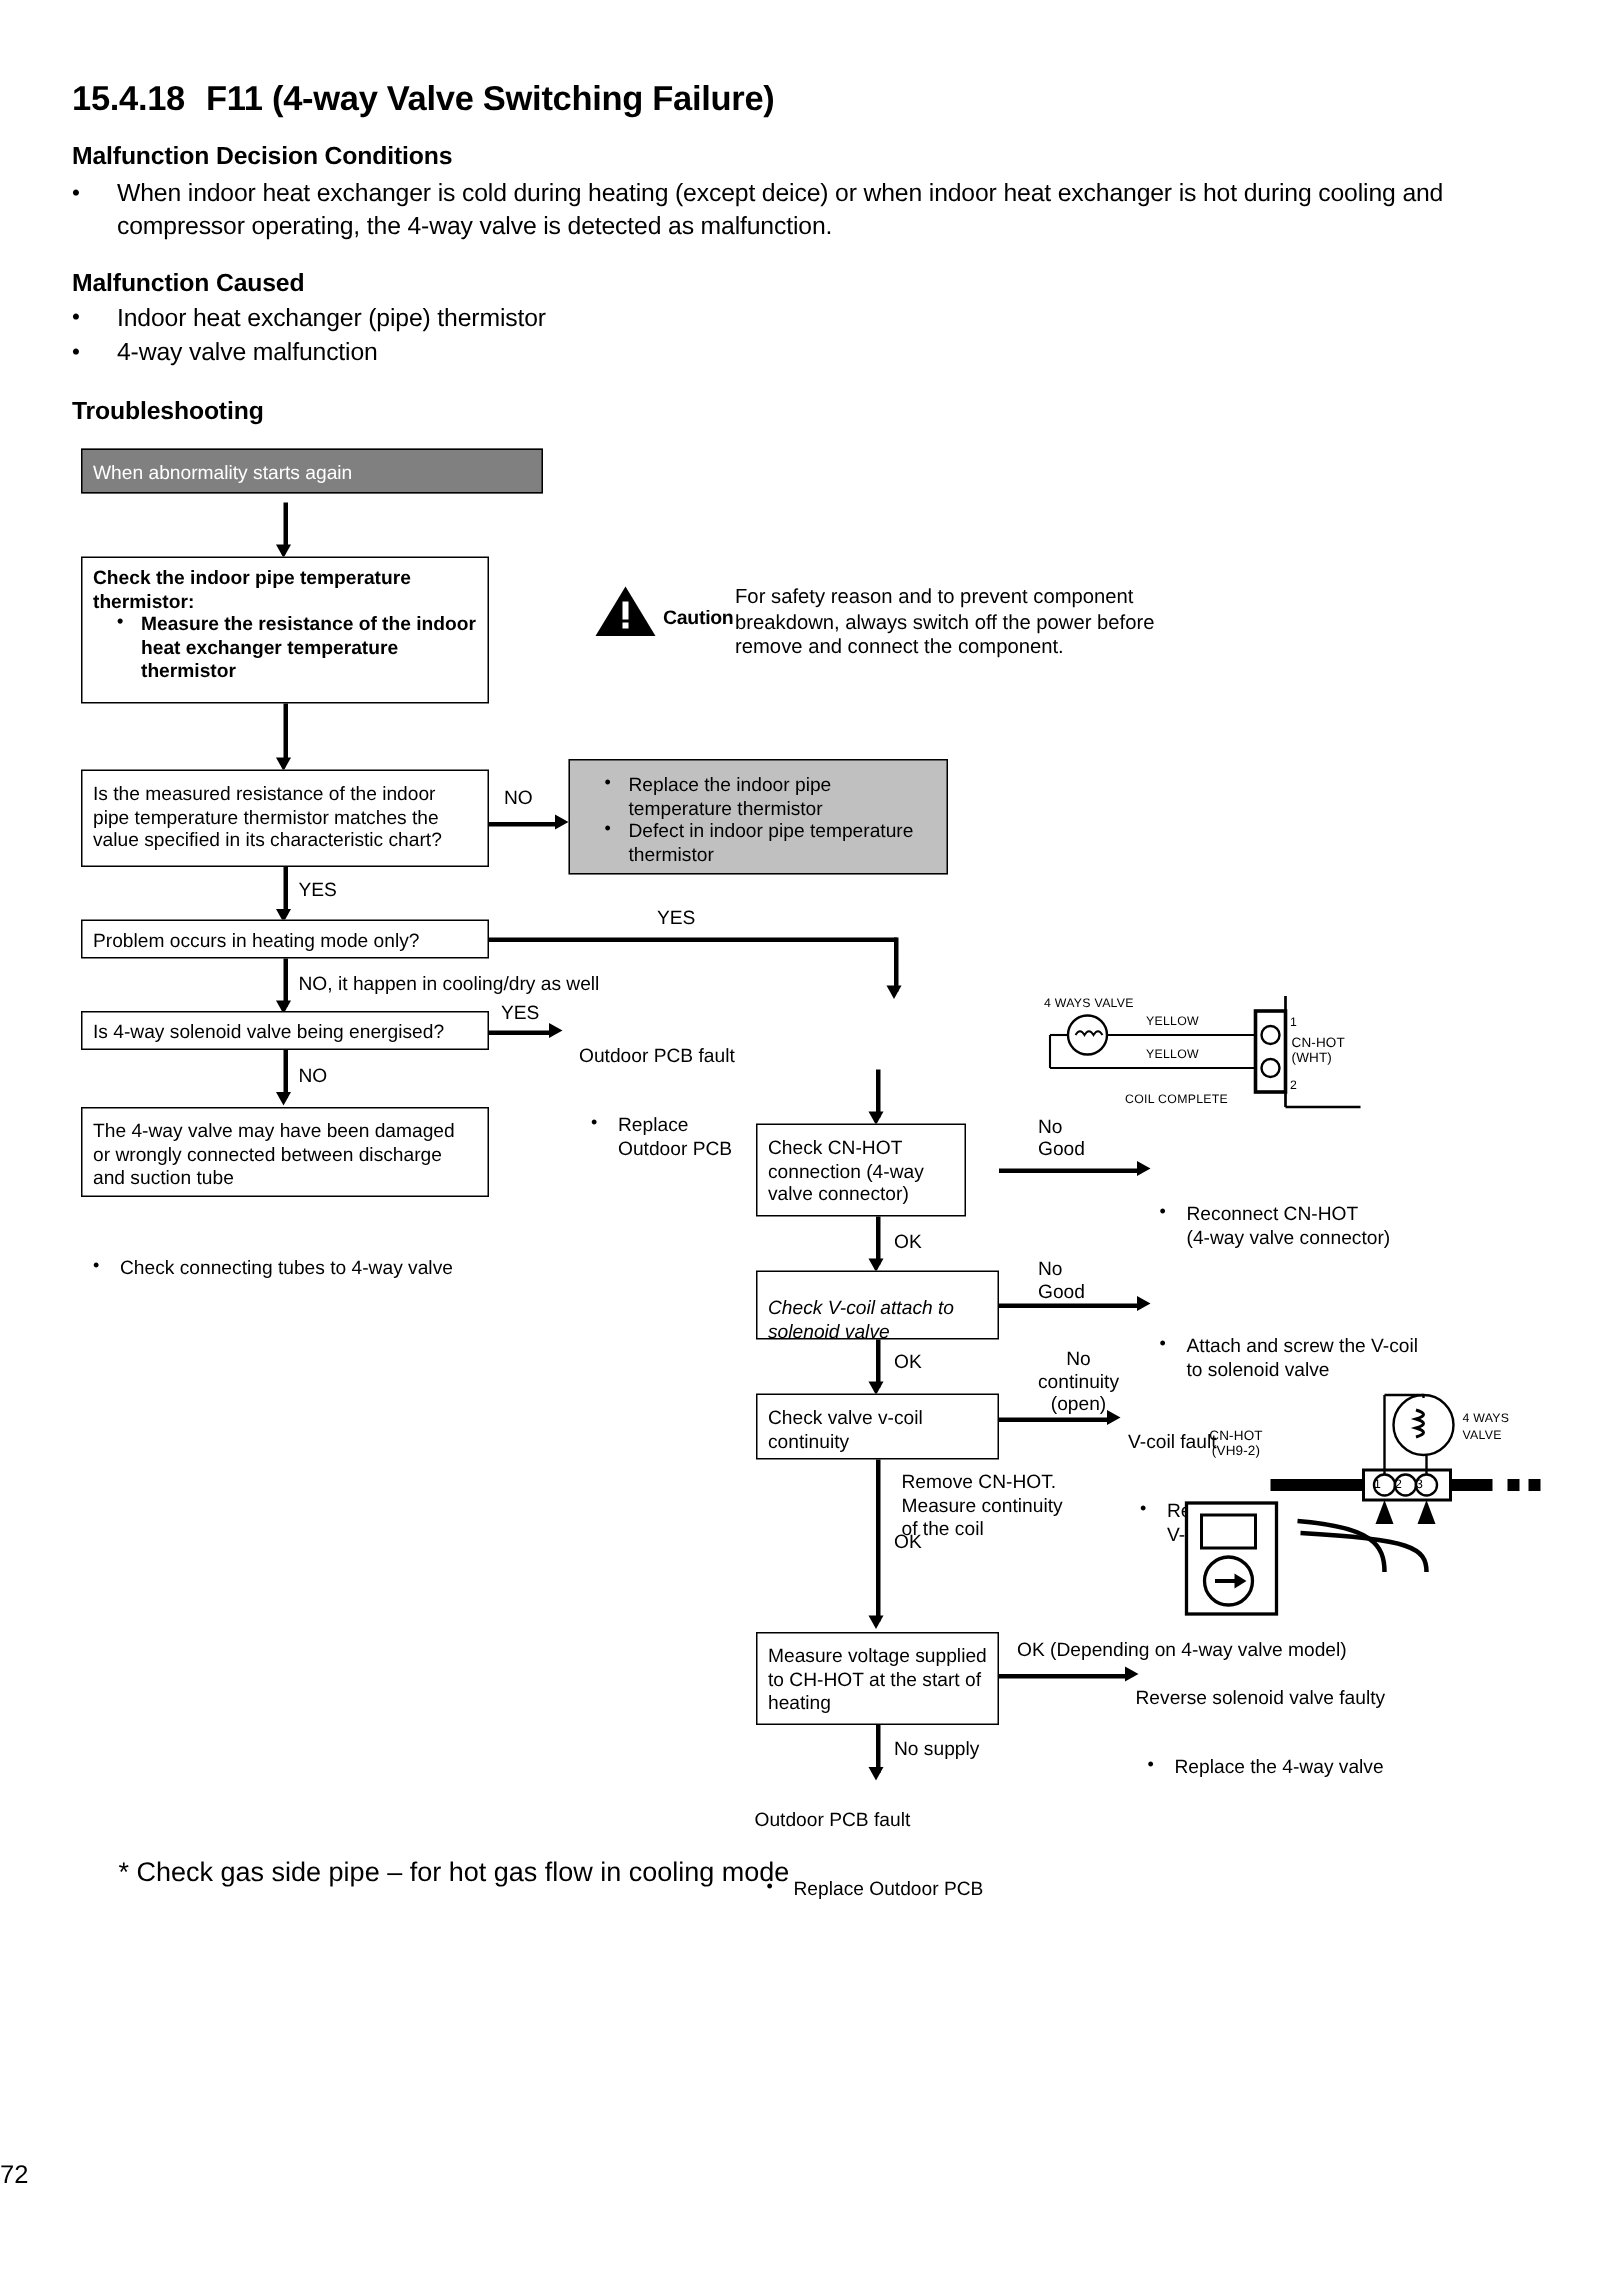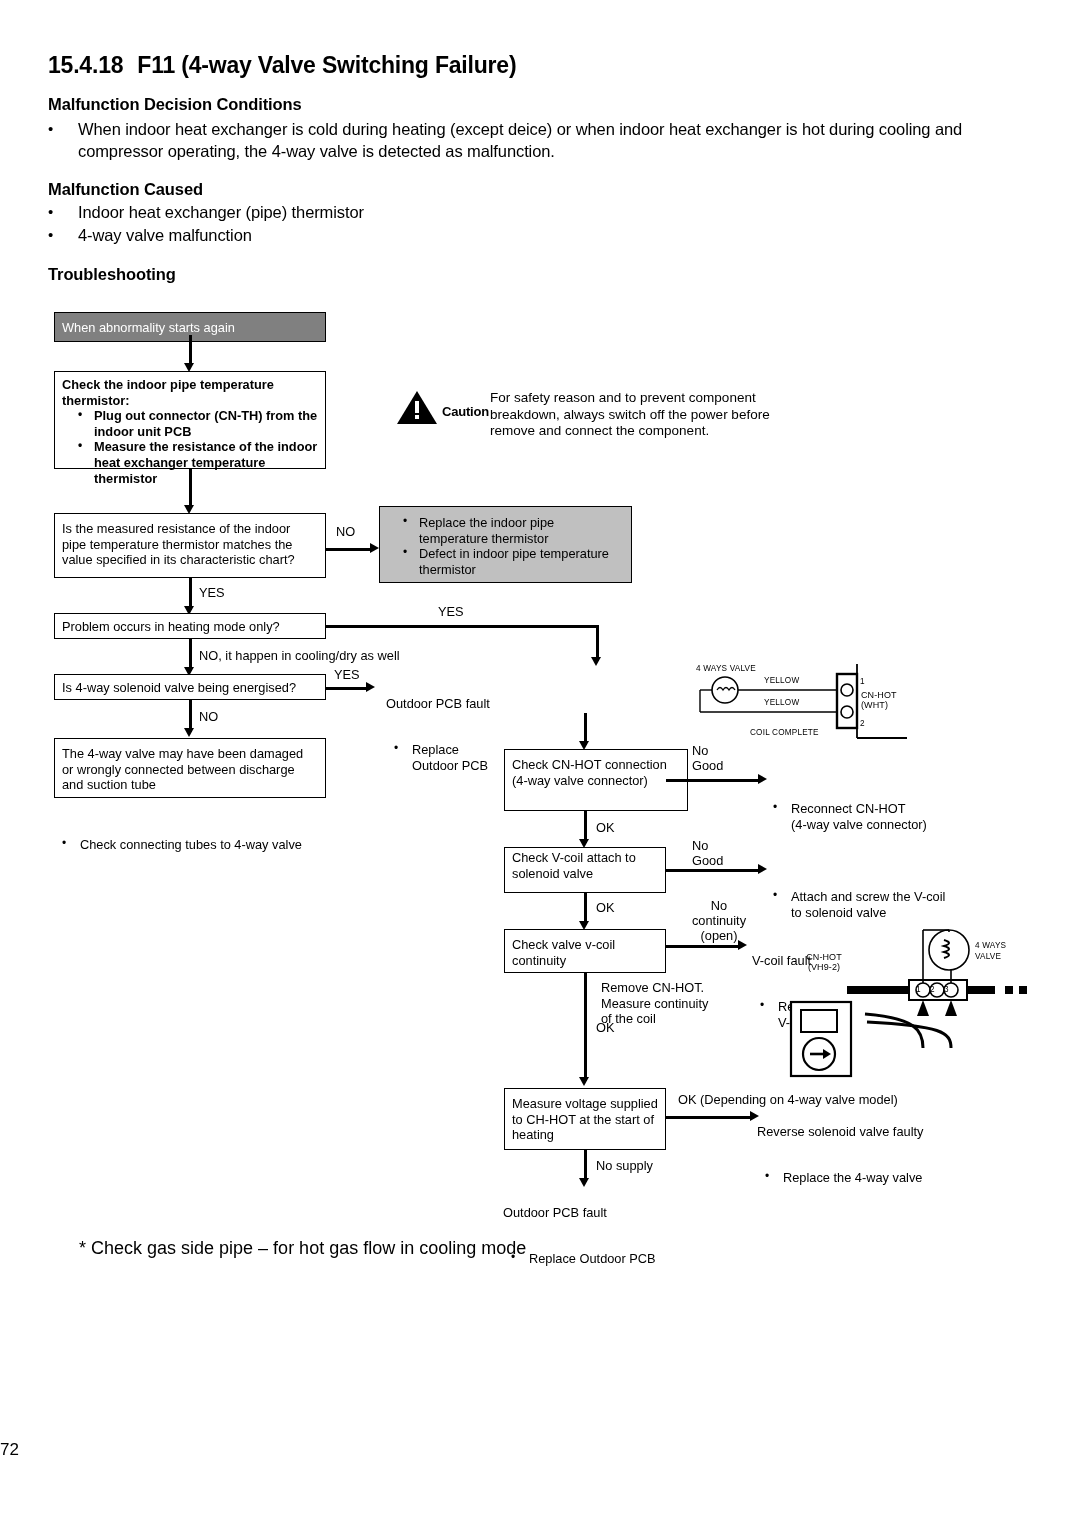--- a/index.html
+++ b/index.html
@@ -199,32 +199,31 @@
       <polygon points="21,3 41,36 1,36" fill="#000"></polygon>
       <rect x="19" y="13" width="4" height="12" fill="#fff"></rect>
       <rect x="19" y="27" width="4" height="4" fill="#fff"></rect>
     </svg>
     <div class="caution-label">Caution</div>
   </div>
   <div class="abs caution-text" style="left:490px; top:390px; width:310px;">For safety reason and to prevent component
 breakdown, always switch off the power before
 remove and connect the component.</div>
 
-  <div class="abs fbox gray-dark" style="left:54px; top:312px; width:272px; height:30px; padding-top:7px;">
+  <div class="abs fbox gray-dark" style="left:54px; top:299px; width:308px; height:30px; padding-top:7px;">
     <span>When abnormality starts again</span>
   </div>
 
   <div class="abs vline bold" style="left:189px; top:335px; height:30px;"></div>
   <div class="abs arrow-down" style="left:184px; top:363px;"></div>
 
   <div class="abs fbox" style="left:54px; top:371px; width:272px; height:98px;font-weight:bold;">
     <div style="white-space:pre-line;">Check the indoor pipe temperature
 thermistor:</div>
     <ul>
-      <li>Plug out connector (CN-TH) from the indoor unit PCB</li>
       <li>Measure the resistance of the indoor heat exchanger temperature thermistor</li>
     </ul>
   </div>
 
   <div class="abs vline bold" style="left:189px; top:469px; height:38px;"></div>
   <div class="abs arrow-down" style="left:184px; top:505px;"></div>
 
   <div class="abs fbox" style="left:54px; top:513px; width:272px; height:65px; padding-top:7px;">Is the measured resistance of the indoor pipe temperature thermistor matches the value specified in its characteristic chart?</div>
 
   <div class="abs hline bold" style="left:326px; top:548px; width:46px;"></div>
@@ -276,40 +275,40 @@
   <div class="abs ftext" style="left:54px; top:806px; width:300px;">
     <ul>
       <li>Check connecting tubes to 4-way valve</li>
     </ul>
   </div>
 
 
   <div class="abs vline bold" style="left:584px; top:713px; height:32px;"></div>
   <div class="abs arrow-down" style="left:579px; top:741px;"></div>
 
-  <div class="abs fbox" style="left:504px; top:749px; width:184px; height:62px; padding-top:7px;">Check CN-HOT
+  <div class="abs fbox" style="left:504px; top:749px; width:140px; height:62px; padding-top:7px;">Check CN-HOT
 connection
 (4-way valve connector)</div>
 
   <div class="abs flabel" style="left:692px; top:743px;">No
 Good</div>
   <div class="abs hline bold" style="left:666px; top:779px; width:94px;"></div>
   <div class="abs arrow-right" style="left:758px; top:774px;"></div>
   <div class="abs ftext" style="left:765px; top:770px; width:200px;">
     <ul>
       <li style="white-space:pre-line;">Reconnect CN-HOT
 (4-way valve connector)</li>
     </ul>
   </div>
 
   <div class="abs vline bold" style="left:584px; top:811px; height:32px;"></div>
   <div class="abs arrow-down" style="left:579px; top:839px;"></div>
   <div class="abs flabel" style="left:596px; top:820px;">OK</div>
 
-  <div class="abs fbox" style="left:504px; top:847px; width:162px; height:46px; padding-top:2px;">Check V-coil attach to
+  <div class="abs fbox" style="left:504px; top:847px; width:162px; height:46px; padding-top:16px;font-style:italic;">Check V-coil attach to
 solenoid valve</div>
 
   <div class="abs flabel" style="left:692px; top:838px;">No
 Good</div>
   <div class="abs hline bold" style="left:666px; top:869px; width:94px;"></div>
   <div class="abs arrow-right" style="left:758px; top:864px;"></div>
   <div class="abs ftext" style="left:765px; top:858px; width:210px;">
     <ul>
       <li style="white-space:pre-line;">Attach and screw the V-coil
 to solenoid valve</li>

